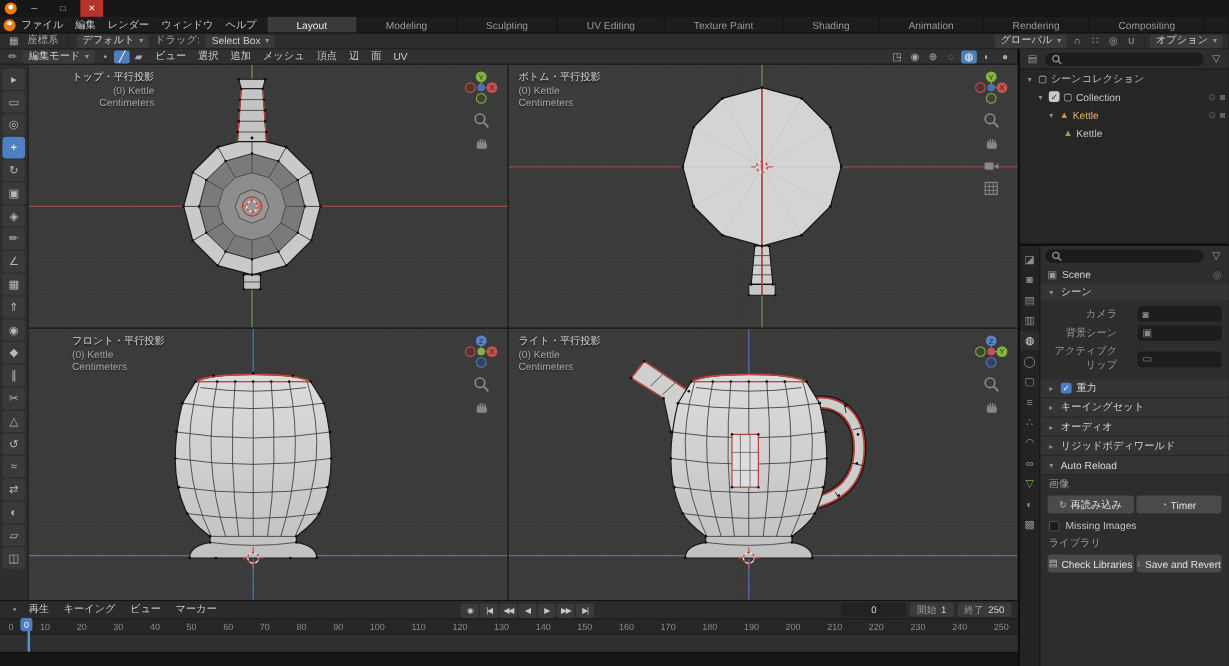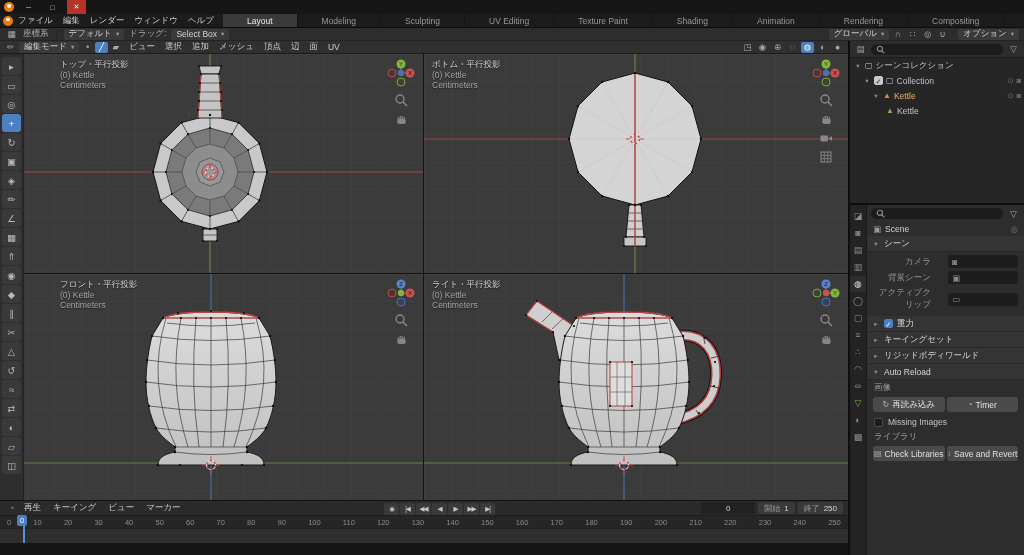--- a/index.html
+++ b/index.html
@@ -312,21 +312,21 @@
               <circle cx="210" cy="118" r="4.5" fill="none" stroke="#e6e6e6" stroke-width="1.2"></circle>
               <circle cx="210" cy="118" r="4.5" fill="none" stroke="#cc3a3a" stroke-width="1.2" stroke-dasharray="2.4 2.4"></circle>
               <g stroke="#d05050" stroke-width="1">
                   <line x1="210" y1="109" x2="210" y2="113"></line>
                   <line x1="210" y1="123" x2="210" y2="127"></line>
                   <line x1="201" y1="118" x2="205" y2="118"></line>
                   <line x1="215" y1="118" x2="219" y2="118"></line>
                 </g>
             </g>
           </svg>
-          <div class="vp-info" style="left:60px;">
+          <div class="vp-info" style="left:60px;text-align:right;">
             <div class="vp-view">トップ・平行投影</div>
             <div class="vp-obj">(0) Kettle</div>
             <div class="vp-units">Centimeters</div>
           </div>
           <div class="vp-side">
             <svg width="30" height="30" viewBox="0 0 30 30">
               <line x1="15" y1="15" x2="15" y2="6" stroke="#7ba33c" stroke-width="1.2"></line>
                 <line x1="15" y1="15" x2="24" y2="15" stroke="#b84a47" stroke-width="1.2"></line>
               <circle cx="15" cy="6" r="4.5" fill="#84b33e"></circle>
                 <text x="15" y="8.4" text-anchor="middle" font-size="6" fill="#1c3302">Y</text>
@@ -885,20 +885,25 @@
               <span class="cb checked hidden-cb" style="display: inline-block;"></span>
               <span>重力</span>
             </div>
 
             <div class="panel-h">
               <span class="caret">▸</span>
 
               <span>キーイングセット</span>
             </div>
 
+            <div class="panel-h">
+              <span class="caret">▸</span>
+
+              <span>オーディオ</span>
+            </div>
 
             <div class="panel-h">
               <span class="caret">▸</span>
 
               <span>リジッドボディワールド</span>
             </div>
           </div>
 
         <div class="panel-h">
           <span class="caret">▾</span>

